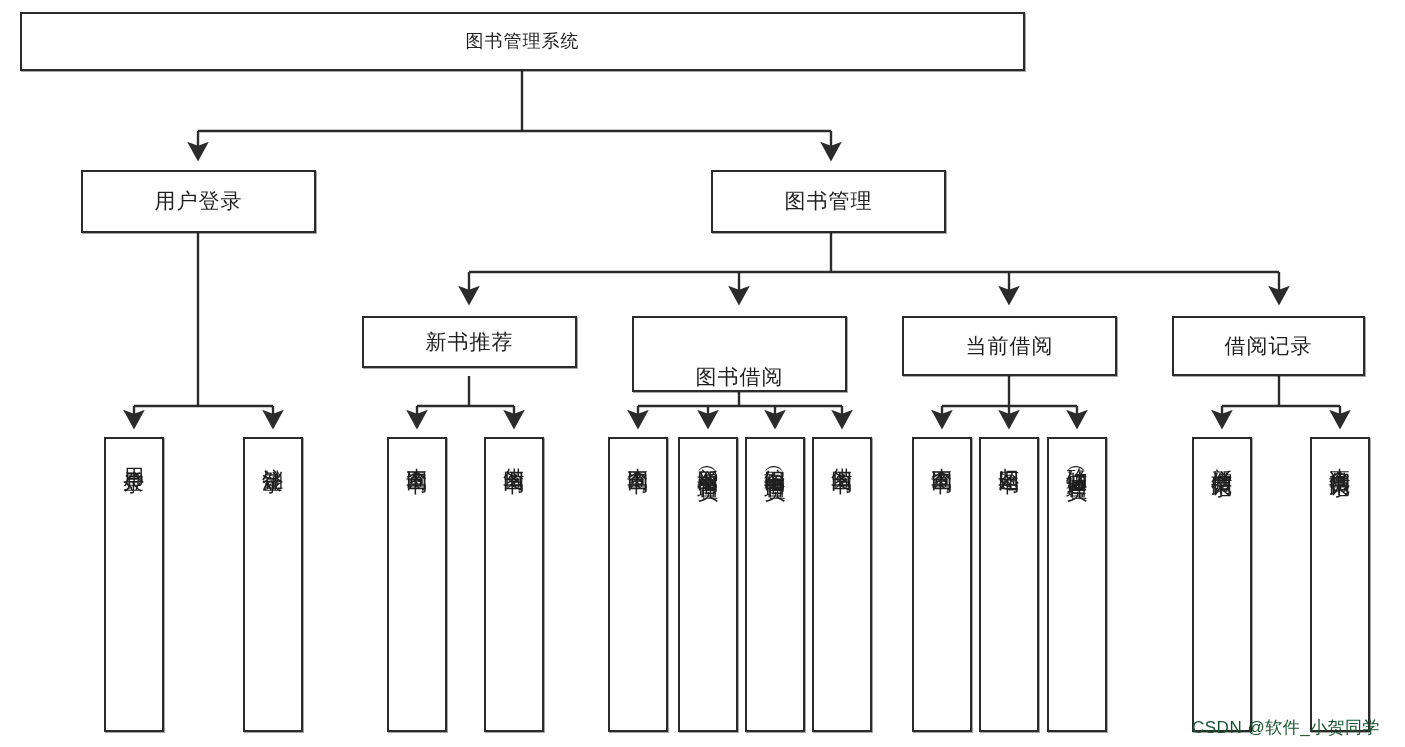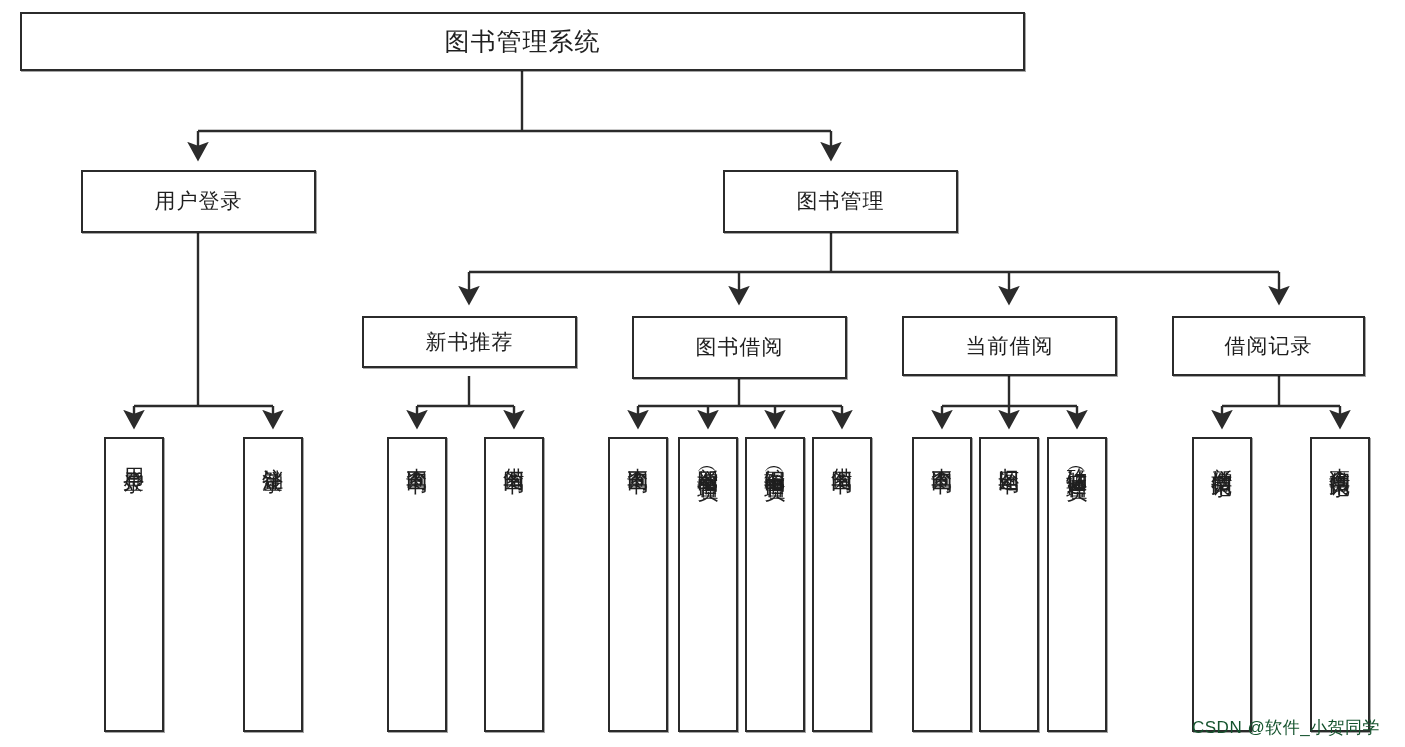--- a/index.html
+++ b/index.html
@@ -33,21 +33,21 @@
     box-shadow:1px 1px 0 0 rgba(0,0,0,0.35);
   }
   .node .label{
     font-size:21px;
     line-height:1.18;
     letter-spacing:1px;
     color:#1f1f1f;
     text-align:center;
     white-space:nowrap;
   }
-  .node.root .label{font-size:25px;}
+  .node.root .label{font-size:18px;}
   .node.leaf{
     align-items:flex-start;
     justify-content:center;
     padding-top:12px;
   }
   .node.leaf .label{
     writing-mode:vertical-rl;
     text-orientation:upright;
     font-size:21px;
     line-height:1.22;
@@ -119,28 +119,28 @@
     </g>
   </svg>
 
   <div class="node root" style="left:20px; top:12px; width:1005px; height:59px;">
     <span class="label">图书管理系统</span>
   </div>
 
   <div class="node" style="left:81px; top:170px; width:235px; height:63px;">
     <span class="label">用户登录</span>
   </div>
-  <div class="node" style="left:711px; top:170px; width:235px; height:63px;margin-left:12px;">
+  <div class="node" style="left:711px; top:170px; width:235px; height:63px;">
     <span class="label">图书管理</span>
   </div>
 
   <div class="node" style="left:362px; top:316px; width:215px; height:52px;">
     <span class="label">新书推荐</span>
   </div>
-  <div class="node" style="left:632px; top:316px; width:215px; height:63px;">
+  <div class="node" style="left:632px; top:316px; width:215px; height:76px;align-items:flex-end;">
     <span class="label">图书借阅</span>
   </div>
   <div class="node" style="left:902px; top:316px; width:215px; height:60px;">
     <span class="label">当前借阅</span>
   </div>
   <div class="node" style="left:1172px; top:316px; width:193px; height:60px;">
     <span class="label">借阅记录</span>
   </div>
 
   <div class="node leaf" style="left:104px; top:437px; width:60px; height:295px;">

